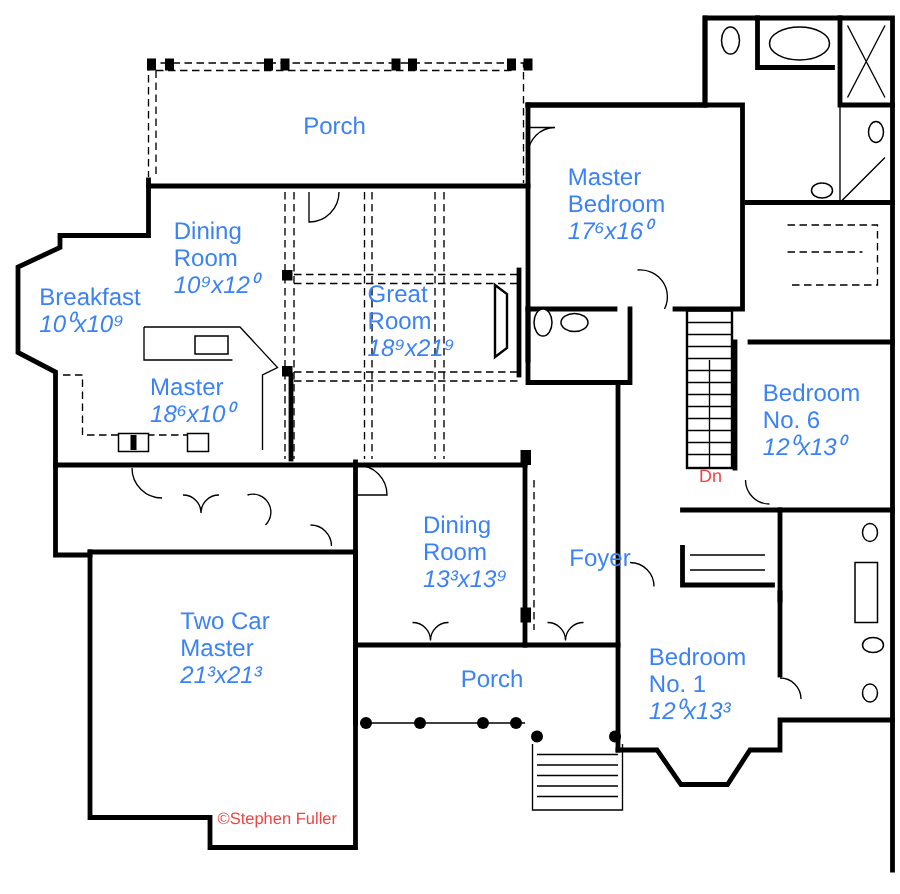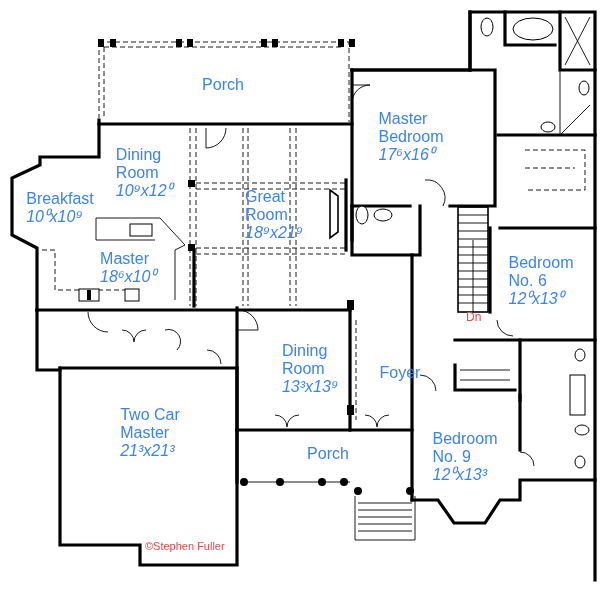--- a/index.html
+++ b/index.html
@@ -209,19 +209,19 @@
 </div>
 
 <div class="lbl" style="left:150px; top:406px;">
   <span class="name">Two Car</span>
   <span class="name">Master</span>
   <span class="dim">21³x21³</span>
 </div>
 
 <div class="lbl" style="left:465px; top:430px;">
   <span class="name">Bedroom</span>
-  <span class="name">No. 9</span>
+  <span class="name">No. 1</span>
   <span class="dim">12⁰x13³</span>
 </div>
 
 <div class="copy" style="left:466px; top:310px; font-size:12px;">Dn</div>
 
 <div class="copy" style="left:145px; top:540px;">©Stephen Fuller</div>
 
 </body></html>

